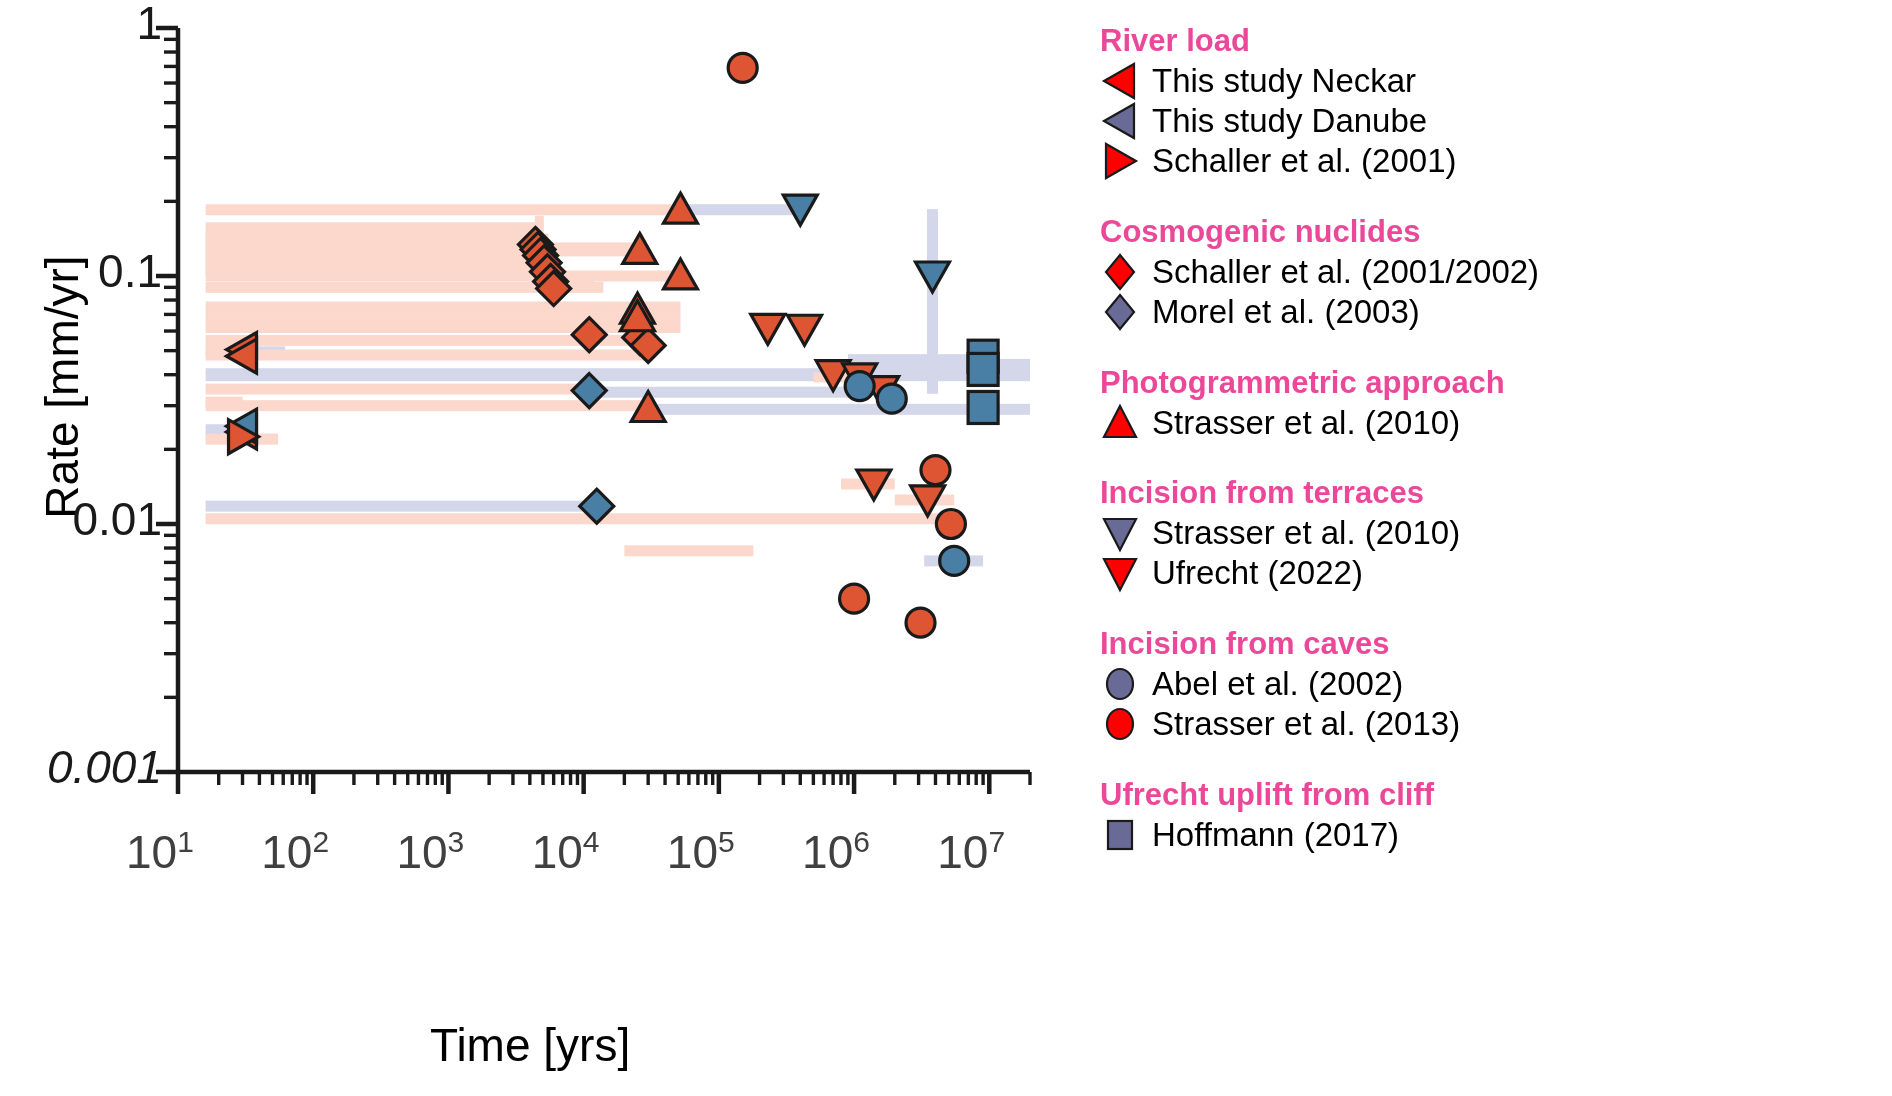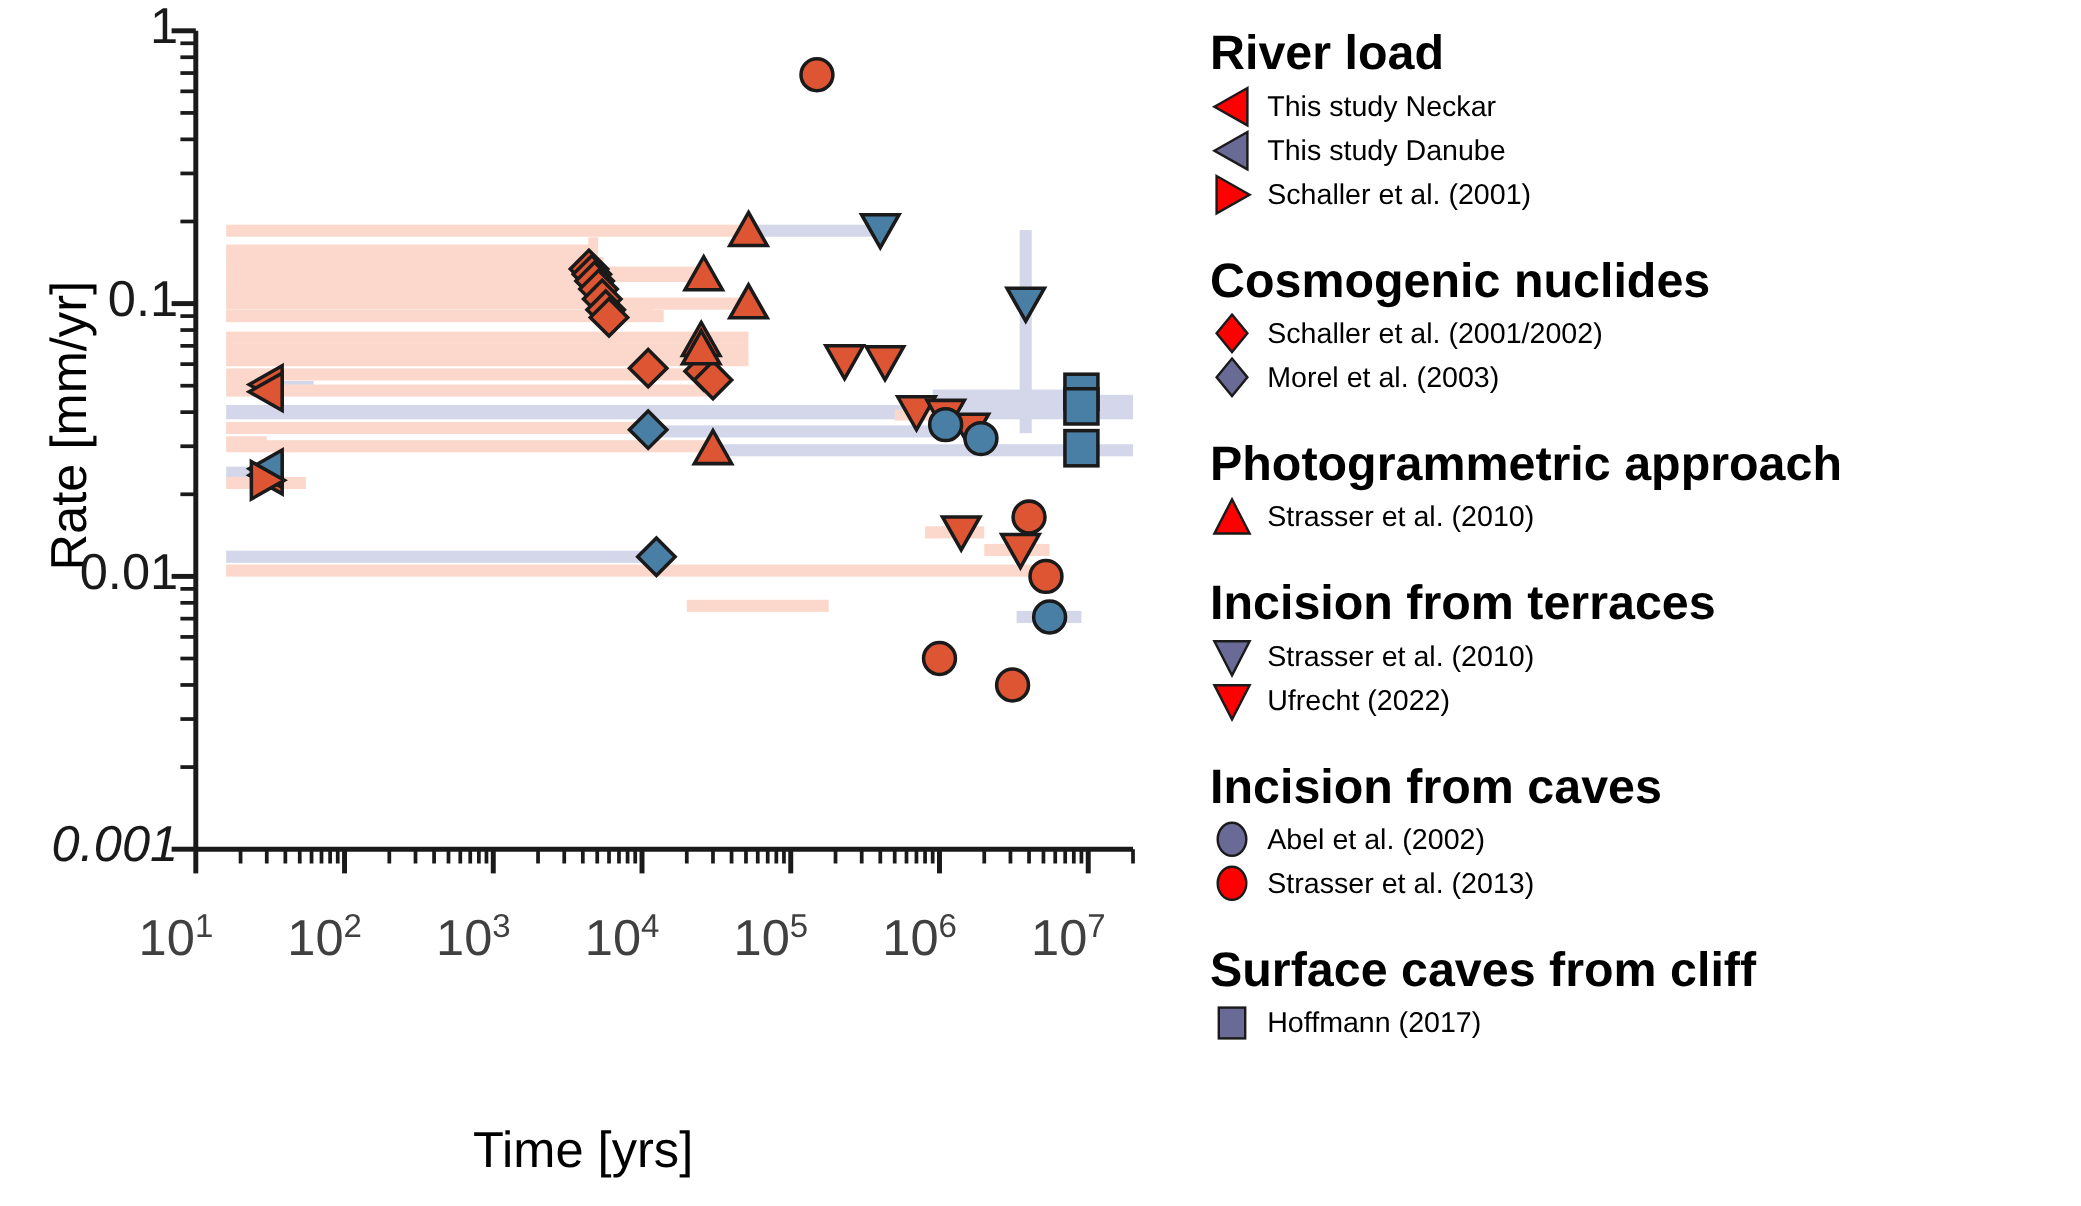--- a/index.html
+++ b/index.html
@@ -34,33 +34,33 @@
   .xtick{
     position:absolute;font-size:46px;color:#404040;
     white-space:nowrap;line-height:1;width:120px;margin-top:25px;
   }
   .xtick sup{font-size:30px;vertical-align:super;line-height:0;}
 
   
   #legend{position:absolute;left:1100px;top:22px;width:780px;}
   .lg-group{margin-bottom:6px;}
   .lg-head{
-    font-size:44px;font-weight:bold;color:#000000;
+    font-size:31px;font-weight:bold;color:#ec4899;
     line-height:1.22;margin-bottom:1px;white-space:nowrap;
   }
   .lg-item{
     display:flex;align-items:center;line-height:1.20;
     height:40px;white-space:nowrap;
   }
   .lg-sym{
     width:46px;min-width:46px;height:40px;position:relative;
     display:inline-block;margin-right:6px;
   }
   .lg-sym svg{position:absolute;left:0;top:0;}
-  .lg-text{font-size:26px;color:#000;}
+  .lg-text{font-size:33px;color:#000;}
   .sp{height:26px;}
 </style>
 </head>
 <body>
 
 <div id="root">
 
   <div id="figure">
     <svg id="plotsvg" width="1892" height="1096">
         <g>
@@ -379,21 +379,21 @@
           <span class="lg-sym">
             <svg width="46" height="40">
               <ellipse cx="20" cy="20" rx="13" ry="15" fill="#ff0000" stroke="#1a1a1a" stroke-width="2.2"></ellipse>
             </svg>
           </span>
           <span class="lg-text">Strasser et al. (2013)</span>
         </div>
       </div>
       <div class="sp"></div>
       <div class="lg-group">
-        <div class="lg-head">Surface caves from cliff</div>
+        <div class="lg-head">Ufrecht uplift from cliff</div>
         <div class="lg-item">
           <span class="lg-sym">
             <svg width="46" height="40">
               <rect x="8" y="6" width="24" height="28" fill="#6a6a96" stroke="#1a1a1a" stroke-width="2.2"></rect>
             </svg>
           </span>
           <span class="lg-text">Hoffmann (2017)</span>
         </div>
       </div>
     </div>

